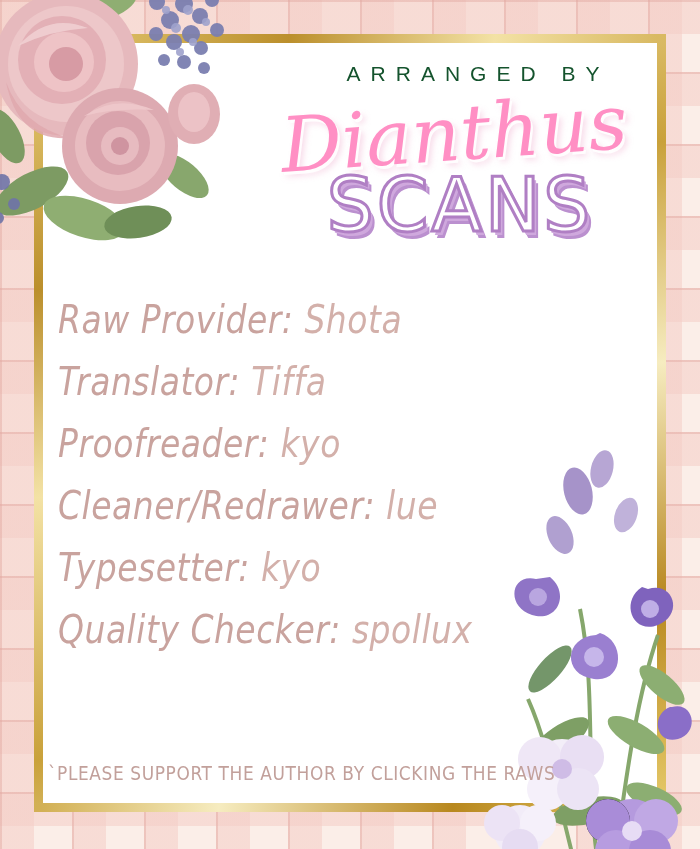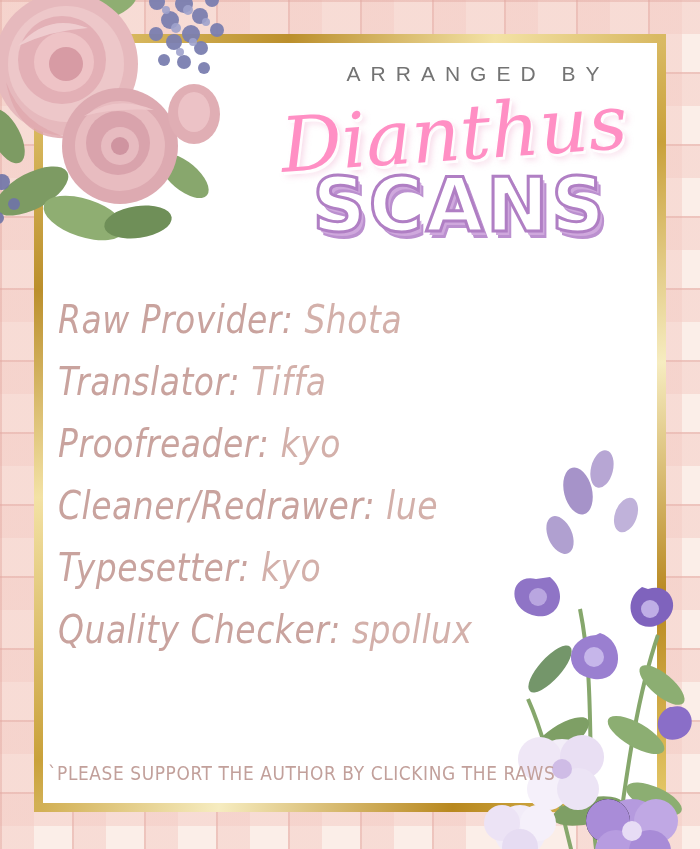--- a/index.html
+++ b/index.html
@@ -87,21 +87,21 @@
   
   .arranged-by {
     position: absolute;
     left: 310px;
     top: 62px;
     width: 336px;
     text-align: center;
     font-family: "Liberation Sans", sans-serif;
     font-size: 21px;
     letter-spacing: 10px;
-    color: #737373;
+    color: #14532d;
     font-weight: 400;
   }
 
   .dianthus {
     position: absolute;
     left: 258px;
     top: 96px;
     width: 392px;
     text-align: center;
     font-family: "DejaVu Serif", serif;
@@ -115,21 +115,21 @@
     white-space: nowrap;
   }
 
   .scans {
     position: absolute;
     left: 270px;
     top: 168px;
     width: 380px;
     text-align: center;
     font-family: "DejaVu Sans", sans-serif;
-    font-weight: bold;
+    font-weight: normal;
     font-size: 74px;
     line-height: 1;
     letter-spacing: 3px;
     color: #ffffff;
     -webkit-text-stroke: 3px #b07fc4;
     text-shadow:
        3px 4px 0 #cfa8dd,
        5px 7px 0 #bb90cf;
     white-space: nowrap;
   }

